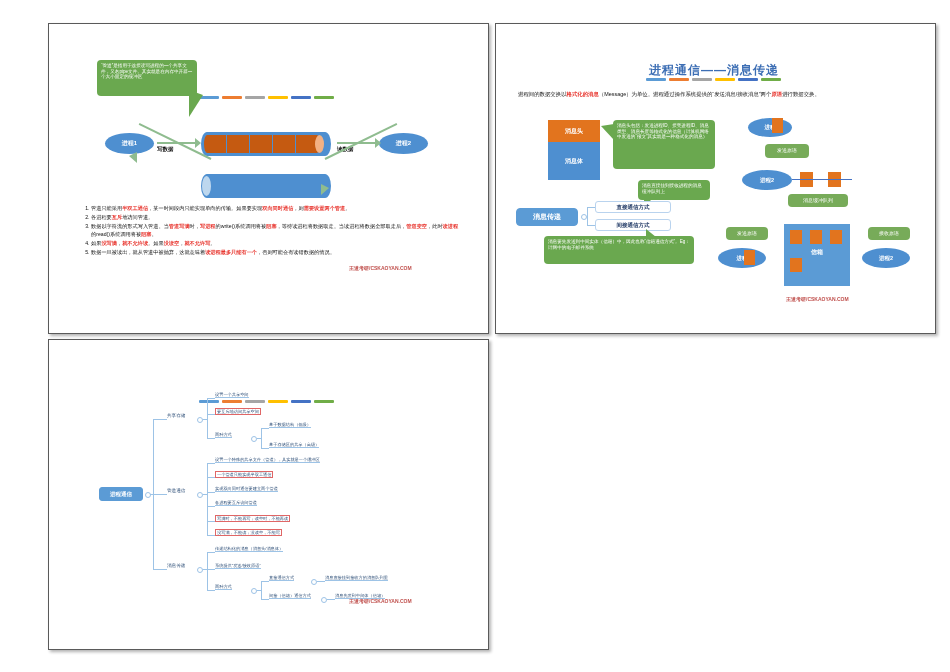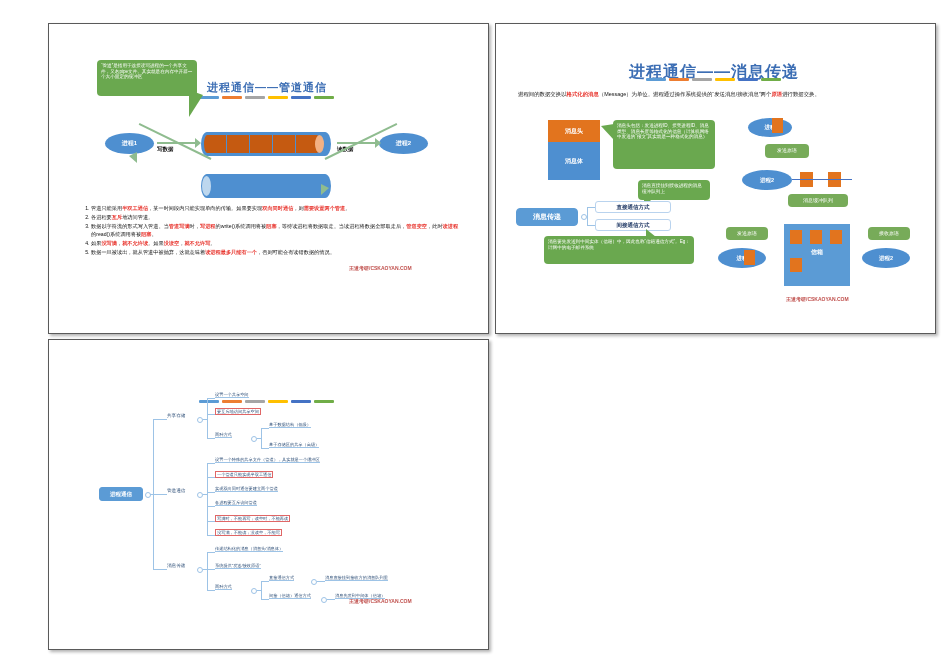--- a/index.html
+++ b/index.html
@@ -87,21 +87,20 @@
   .branch{position:absolute;border-left:1px solid #9dc3e6;}
   .hseg{position:absolute;border-top:1px solid #9dc3e6;}
 </style>
 </head>
 <body>
 
 <div class="page">
 
   <div class="slide" id="slide1">
 
-    <div class="s-title" style="left:118px;top:56px;width:200px;font-size:11px;">进程通信——管道通信</div>
     <div class="stripes" style="left:150px;top:72px;">
       <i style="background:#5b9bd5"></i>
         <i style="background:#ed7d31"></i>
         <i style="background:#a5a5a5"></i>
       <i style="background:#ffc000"></i>
         <i style="background:#4472c4"></i>
         <i style="background:#70ad47"></i>
     </div>
 
     <div class="callout" style="left:48px;top:36px;width:100px;height:36px;font-size:4.6px;">“管道”是指用于连接读写进程的一个共享文件，又名pipe文件。其实就是在内存中开辟一个大小固定的缓冲区</div>
@@ -142,21 +141,21 @@
           <li><span>如果</span><span style="color: rgb(232, 53, 46); font-weight: bold;">没写满</span><span>，</span><span style="color: rgb(232, 53, 46); font-weight: bold;">就不允许读</span><span>。如果</span><span style="color: rgb(232, 53, 46); font-weight: bold;">没读空</span><span>，</span><span style="color: rgb(232, 53, 46); font-weight: bold;">就不允许写</span><span>。</span></li>
           <li><span>数据一旦被读出，就从管道中被抛弃，这就意味着</span><span style="color: rgb(232, 53, 46); font-weight: bold;">读进程最多只能有一个</span><span>，否则可能会有读错数据的情况。</span></li>
         </ol>
     </div>
 
     <div class="wm" style="left:300px;top:241px;font-size:5px;">王道考研/CSKAOYAN.COM</div>
   </div>
 
   <div class="slide" id="slide2">
 
-    <div class="s-title" style="left:118px;top:38px;width:200px;font-size:16px;">进程通信——消息传递</div>
+    <div class="s-title" style="left:118px;top:38px;width:200px;font-size:12px;">进程通信——消息传递</div>
     <div class="stripes" style="left:150px;top:54px;">
       <i style="background:#5b9bd5"></i>
         <i style="background:#ed7d31"></i>
         <i style="background:#a5a5a5"></i>
       <i style="background:#ffc000"></i>
         <i style="background:#4472c4"></i>
         <i style="background:#70ad47"></i>
     </div>
 
     <div class="para" id="s2para" style="left:22px;top:66px;width:395px;"><span>进程间的数据交换以</span><span style="color: rgb(232, 53, 46); font-weight: bold;">格式化的消息</span><span>（Message）为单位。进程通过操作系统提供的“发送消息/接收消息”两个</span><span style="color: rgb(232, 53, 46); font-weight: bold;">原语</span><span>进行数据交换。</span></div>

